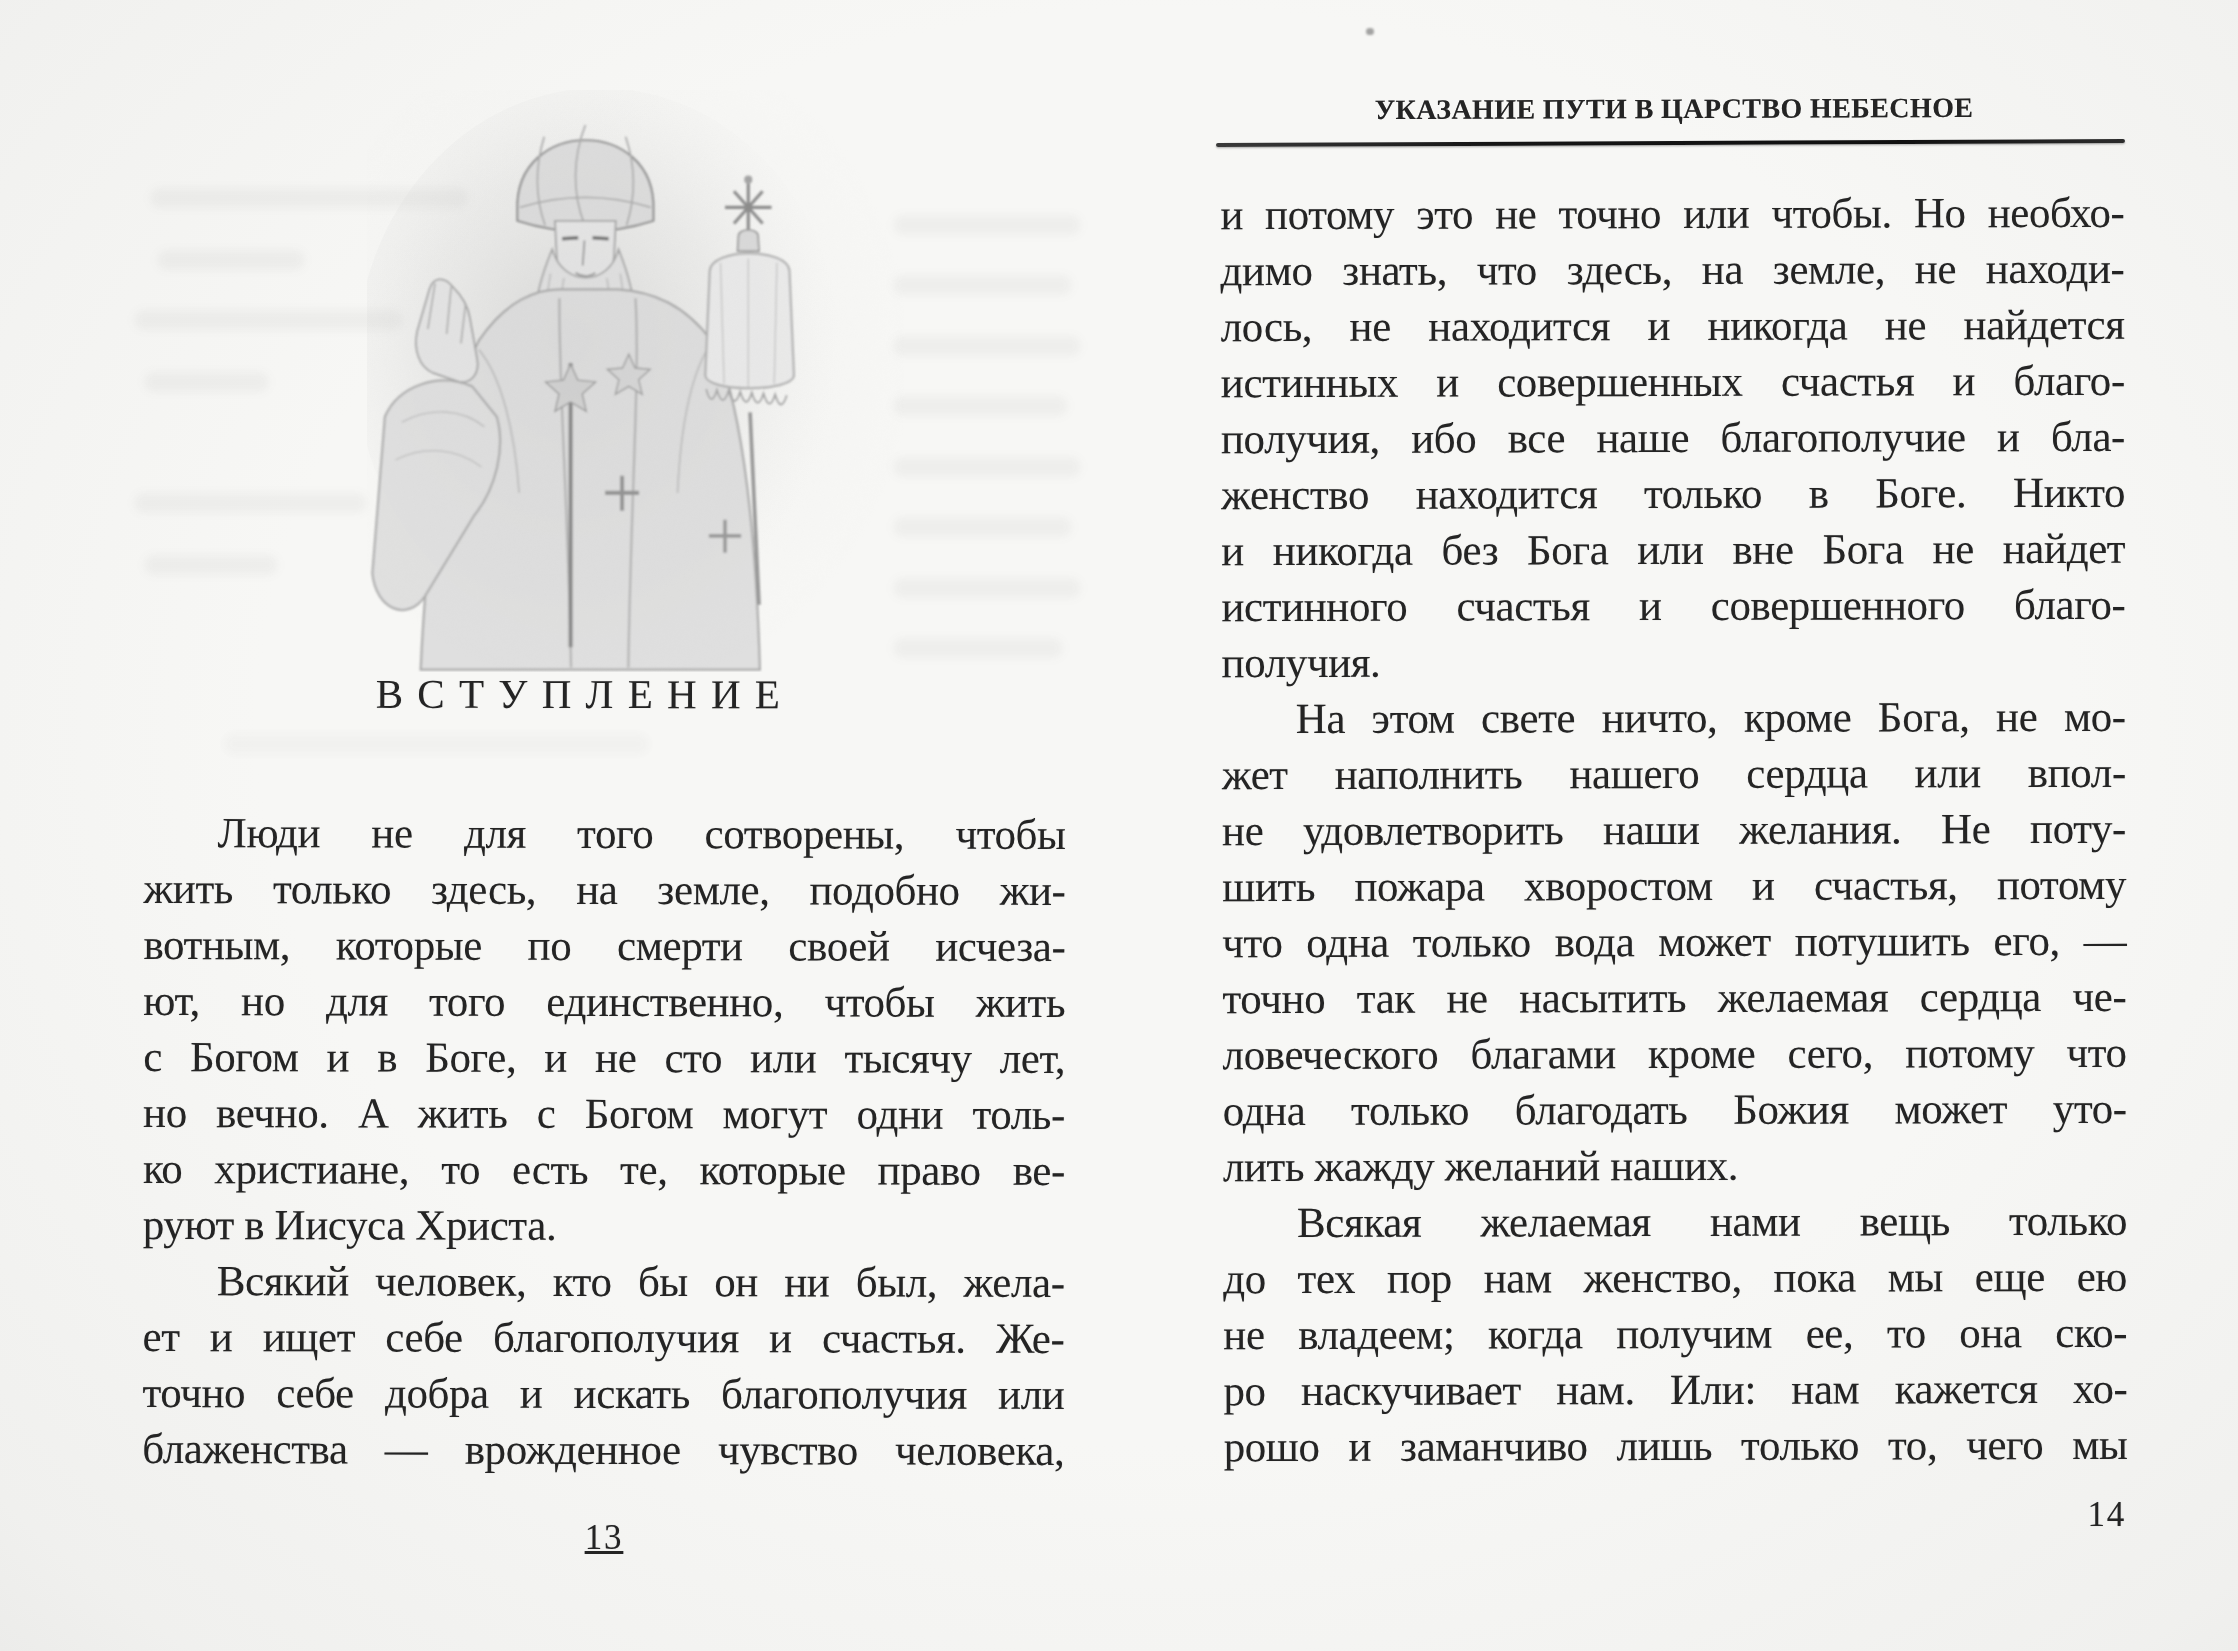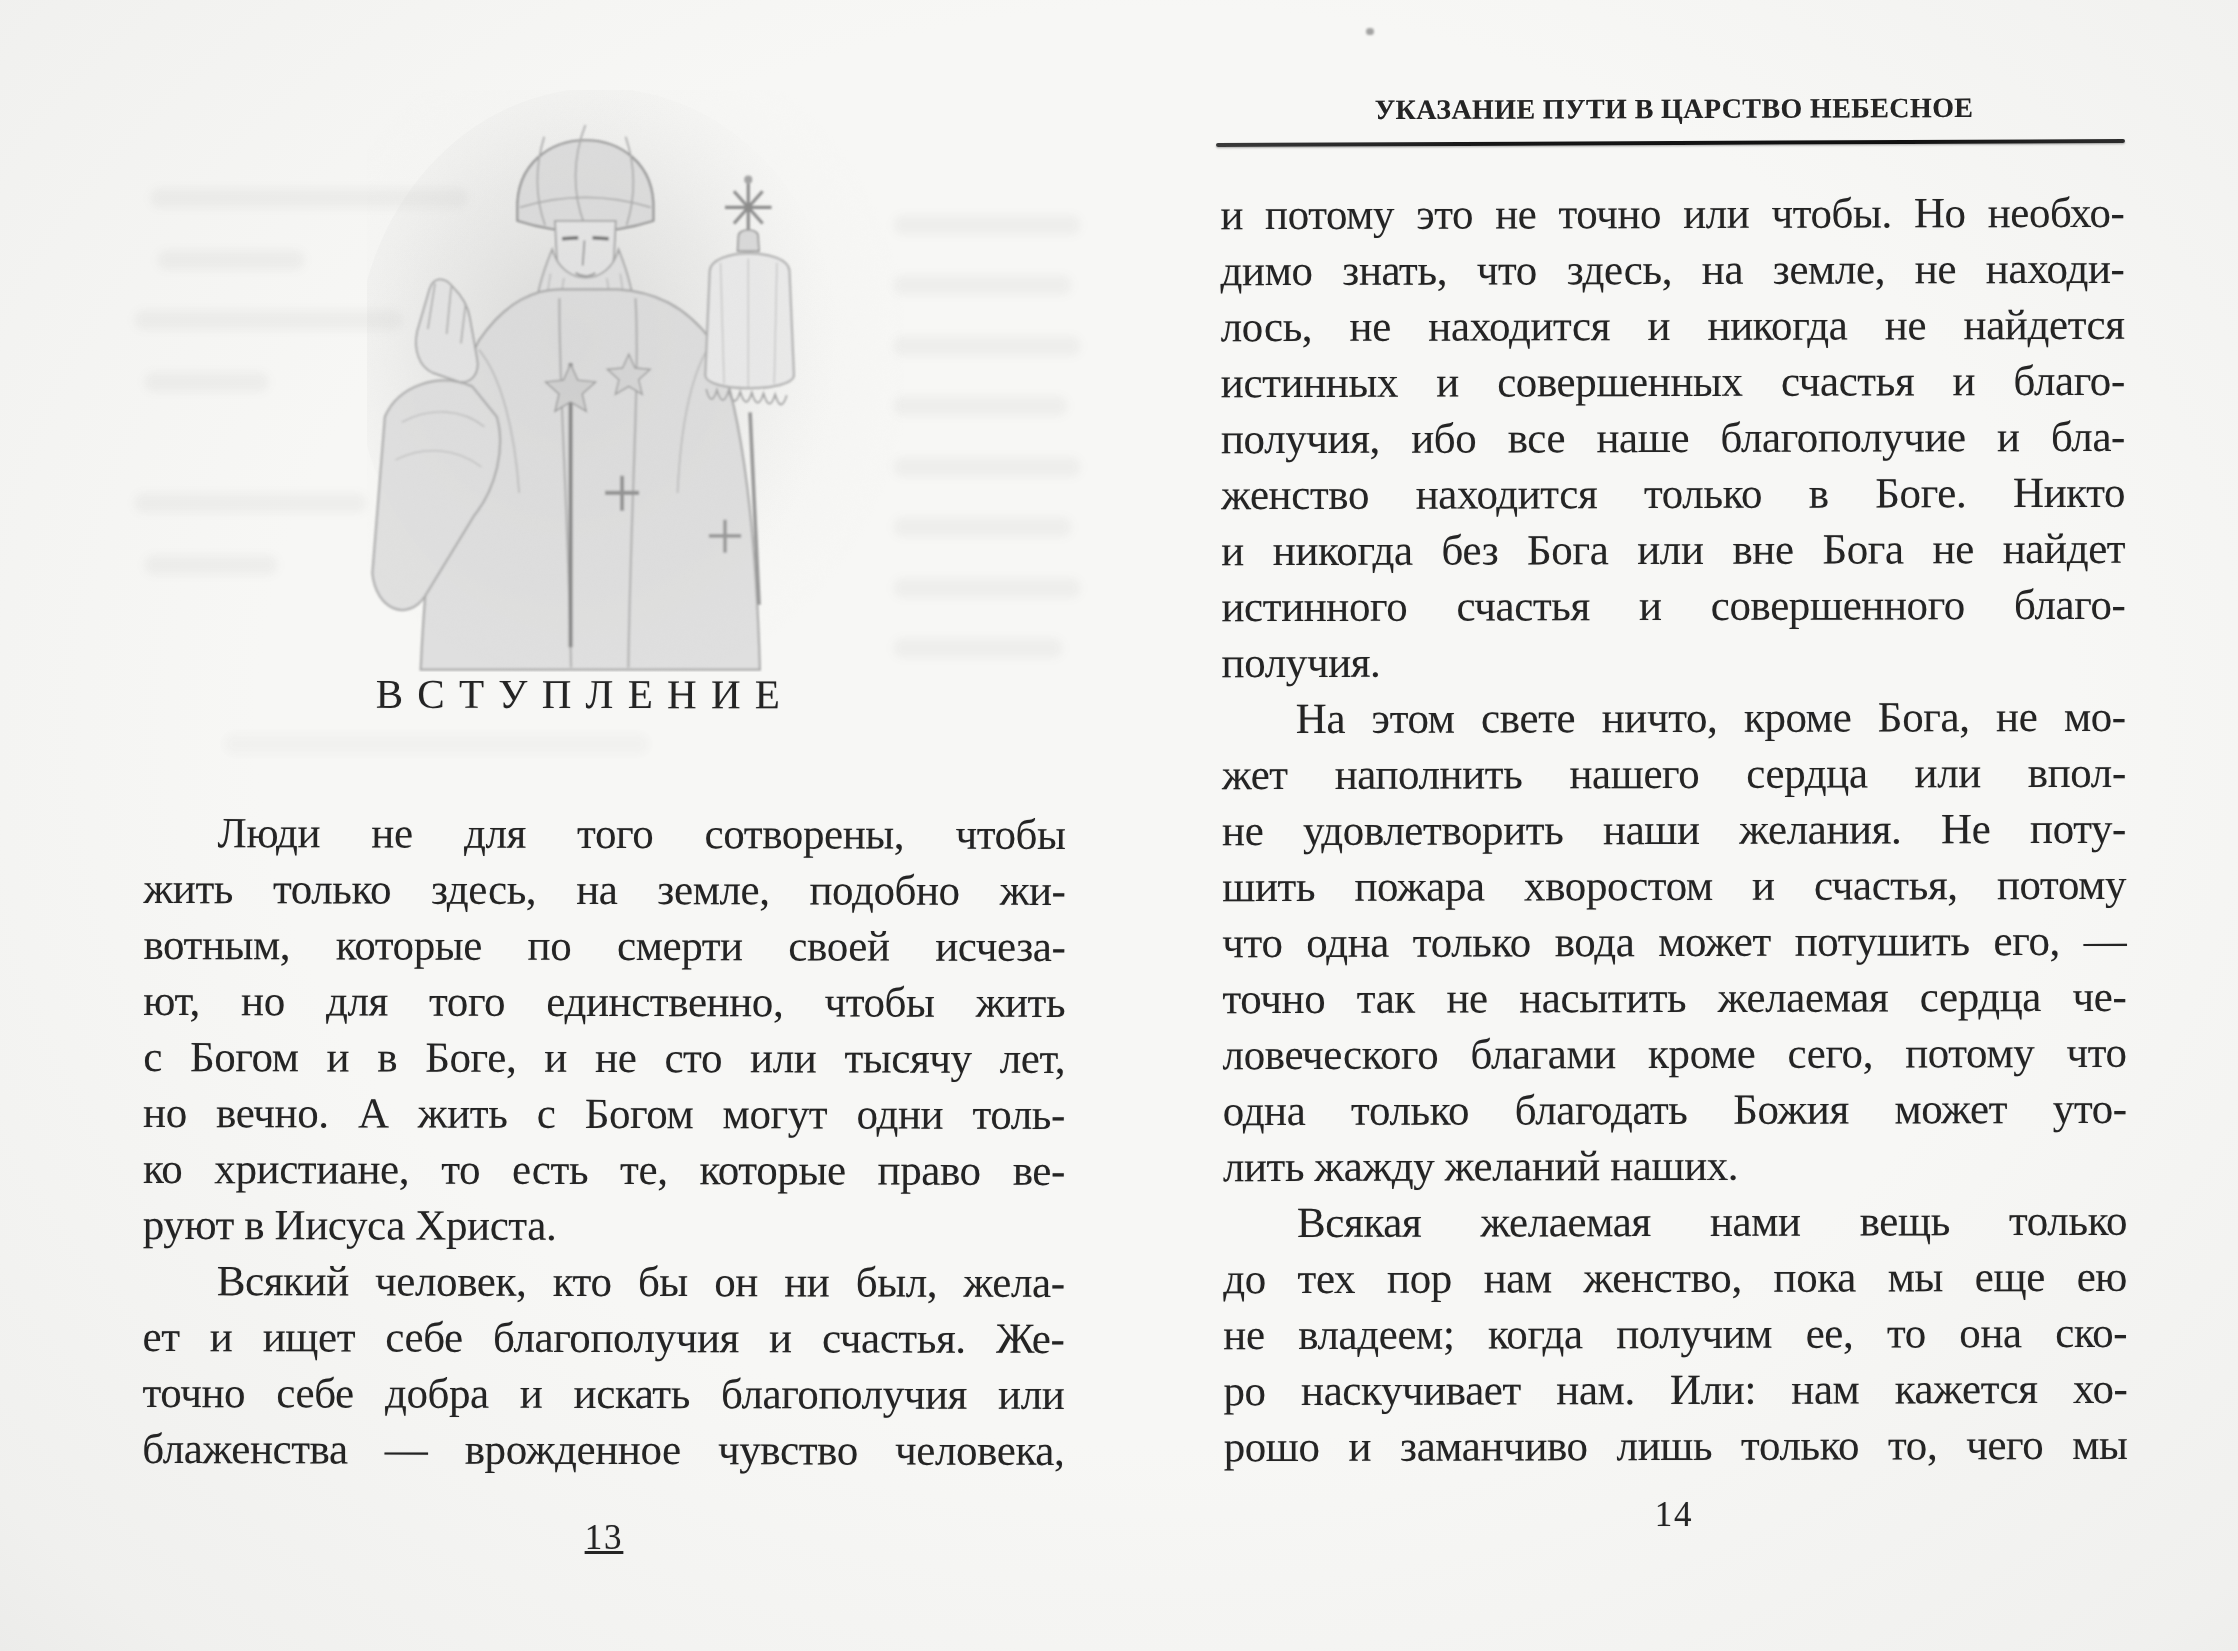--- a/index.html
+++ b/index.html
@@ -42,21 +42,21 @@
     background:linear-gradient(90deg,#3a3a3a,#161616 30%,#101010 75%,#2c2c2c);
     border-radius:2.2px;
     transform:rotate(-.25deg);
     box-shadow:0 1.3px 1.8px rgba(60,60,60,.35);
   }
   .pagenum{
     position:absolute;font-size:35px;letter-spacing:1.8px;
     text-shadow:0 0 0.9px rgba(40,40,40,.3);
   }
   #pagenum-left{left:143px;top:1518px;width:922px;text-align:center;text-decoration:underline;}
-  #pagenum-right{left:1222px;top:1495px;width:904px;text-align:center;}
+  #pagenum-right{left:1222px;top:1495px;width:904px;text-align:right;}
   
   .ghost{
     position:absolute;height:19.7px;border-radius:9.9px;
     background:rgba(70,70,70,.05);
     filter:blur(4px);
   }
   .speck{
     position:absolute;left:1366px;top:28px;width:7.6px;height:6.7px;
     background:rgba(95,95,95,.55);border-radius:50%;filter:blur(0.9px);
   }

